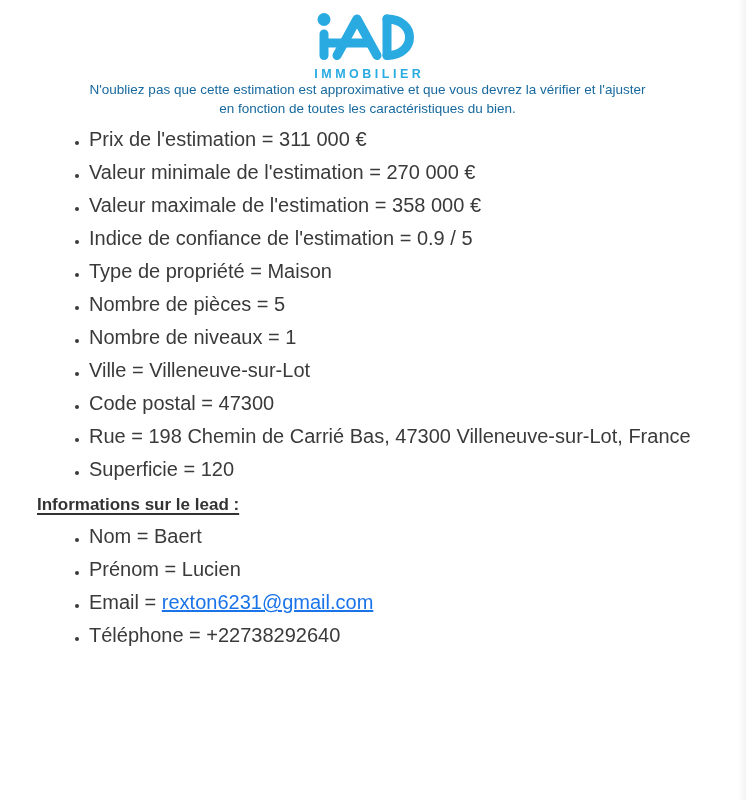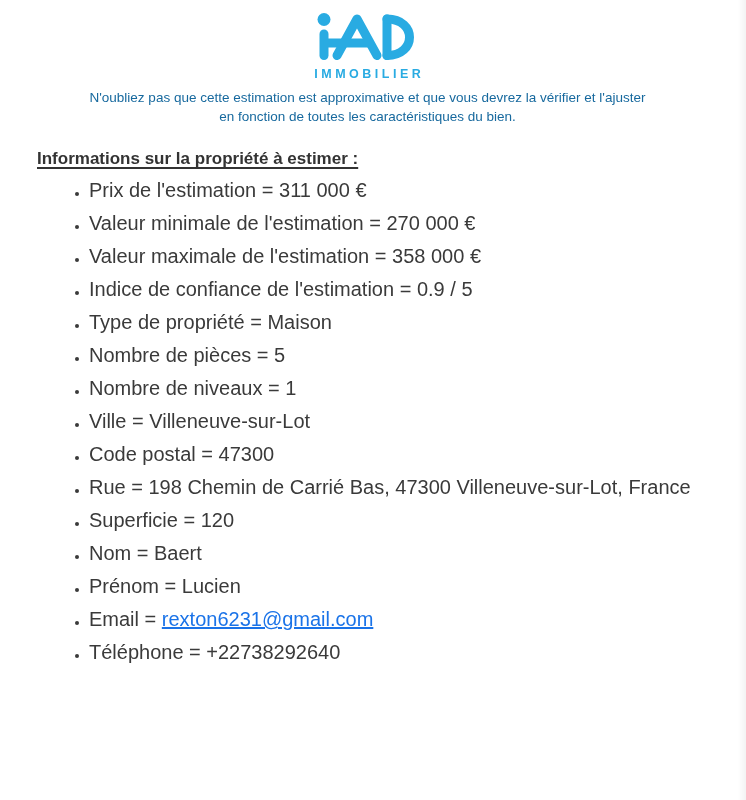--- a/index.html
+++ b/index.html
@@ -37,21 +37,21 @@
     line-height: 24px;
     font-weight: 700;
     text-align: center;
     margin: 32px 0 5px;
   }
   p.subtitle {
     color: var(--blue);
     font-size: 13.5px;
     line-height: 18.6px;
     text-align: center;
-    margin: 8px;
+    margin: 0;
   }
 
   h2.section-heading {
     color: #333333;
     font-size: 17px;
     line-height: 21px;
     font-weight: 700;
     text-decoration: underline;
     text-decoration-thickness: 1.5px;
     text-underline-offset: 3px;
@@ -95,37 +95,37 @@
       <path d="M72 7 L72 43.5" stroke="var(--accent)" stroke-width="9" stroke-linecap="round"></path>
       <path d="M72 7 C102 7 102 43.5 72 43.5" stroke="var(--accent)" stroke-width="9" stroke-linecap="round"></path>
     </svg>
     <div class="logo-sub">IMMOBILIER</div>
   </div>
 
 
   <p class="subtitle"><span>N'oubliez pas que cette estimation est approximative et que vous devrez la vérifier et l'ajuster</span><br><span>en fonction de toutes les caractéristiques du bien.</span></p>
 
   <section class="property">
-    <h2 class="section-heading">Informations sur la propriété à estimer :</h2>
     <ul class="info-list">
         <li><span>Prix de l'estimation = 311 000 €</span></li>
         <li><span>Valeur minimale de l'estimation = 270 000 €</span></li>
         <li><span>Valeur maximale de l'estimation = 358 000 €</span></li>
         <li><span>Indice de confiance de l'estimation = 0.9 / 5</span></li>
         <li><span>Type de propriété = Maison</span></li>
         <li><span>Nombre de pièces = 5</span></li>
         <li><span>Nombre de niveaux = 1</span></li>
         <li><span>Ville = Villeneuve-sur-Lot</span></li>
         <li><span>Code postal = 47300</span></li>
         <li><span>Rue = 198 Chemin de Carrié Bas, 47300 Villeneuve-sur-Lot, France</span></li>
         <li><span>Superficie = 120</span></li>
       </ul>
   </section>
 
   <section class="lead">
+    <h2 class="section-heading">Informations sur le lead :</h2>
     <ul class="info-list">
         <li><span>Nom = Baert</span></li>
         <li><span>Prénom = Lucien</span></li>
         <li><span>Email = </span><a href="#" class="email-link">rexton6231@gmail.com</a></li>
         <li><span>Téléphone = +22738292640</span></li>
       </ul>
   </section>
 
 </div>
 

